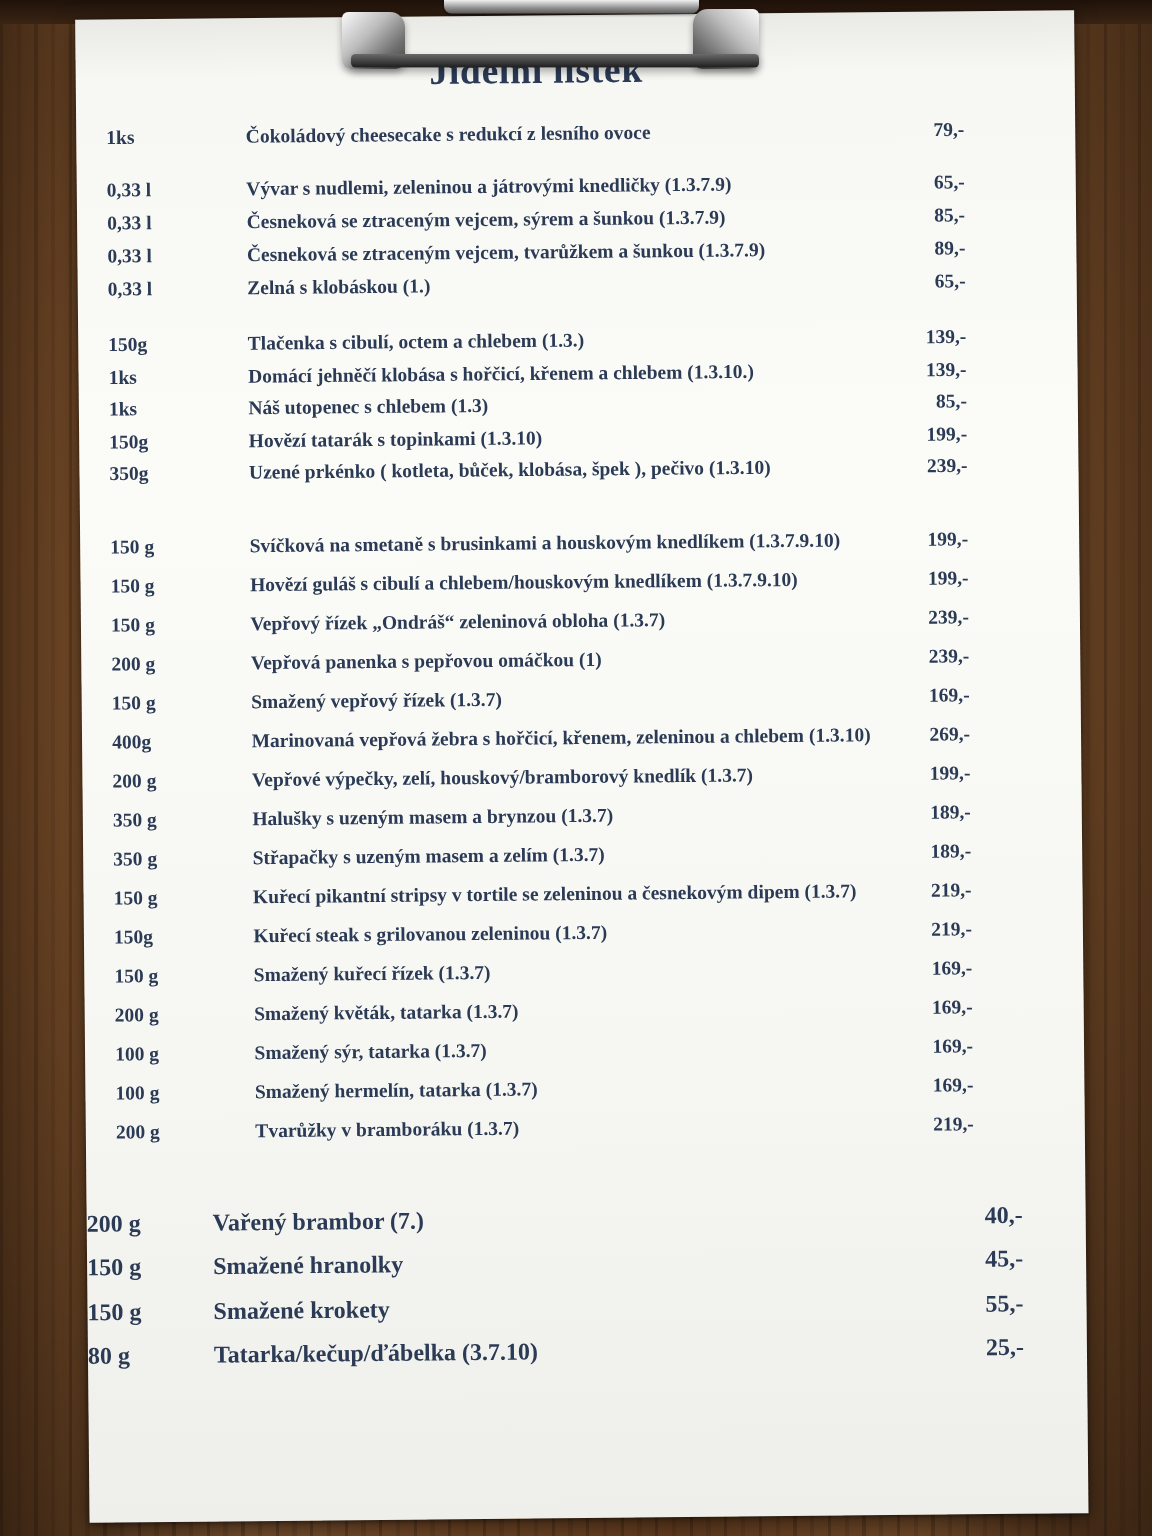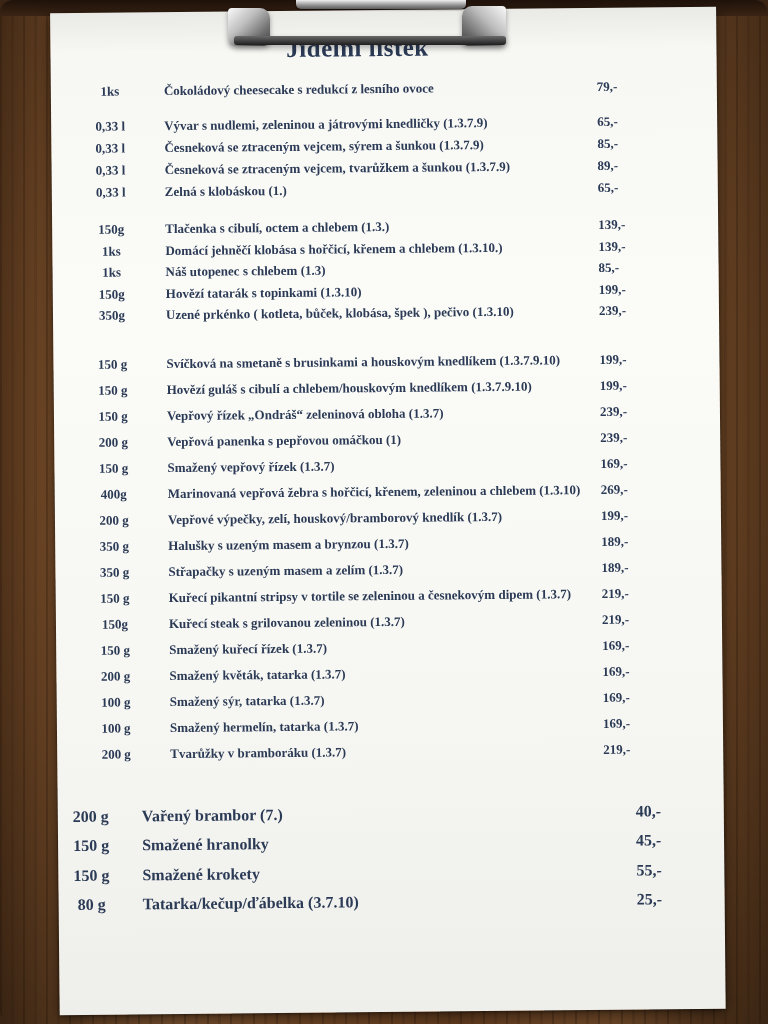--- a/index.html
+++ b/index.html
@@ -1,19 +1,19 @@
 <!DOCTYPE html>
 <html style="--ink: #2b3a55; --paper: #f7f7f4; --wood: #7c4e29;"><head>
 <meta charset="utf-8">
 <style>
   * { margin:0; padding:0; box-sizing:border-box; }
   html,body { width:768px; height:1024px; overflow:hidden; }
   body { font-family:"Liberation Serif","DejaVu Serif",serif; background:#3a2414; }
 
-  .scene { position:relative; width:768px; height:1024px; overflow:hidden;border-radius:13px; }
+  .scene { position:relative; width:768px; height:1024px; overflow:hidden; }
 
   .wood { position:absolute; inset:0;
     background:
       repeating-linear-gradient(90deg, rgba(43,24,11,0.28) 0 2px, rgba(0,0,0,0) 2px 11px, rgba(62,36,16,0.18) 11px 14px, rgba(0,0,0,0) 14px 23px),
       linear-gradient(90deg, #5d3a1e 0%, #8a5a31 12%, #96643a 22%, #7c4e29 40%, #6f4423 60%, #8a5a32 80%, #5f3c1f 100%);
   }
   .wood::after { content:""; position:absolute; inset:0;
     background: radial-gradient(ellipse at 50% 42%, rgba(0,0,0,0) 55%, rgba(0,0,0,0.40) 100%); }
 
   .board-edge { position:absolute; top:0; left:0; right:0; height:16px;
@@ -24,23 +24,23 @@
     transform: rotate(-0.55deg); transform-origin: 50% 20%;
     box-shadow: 0 4px 14px rgba(0,0,0,0.5), 0 1px 3px rgba(0,0,0,0.4);
     color: var(--ink, #2b3a55); }
 
   .title { font-size:25px; font-weight:bold; text-align:center; padding-top:24px;
     transform: translateX(-26px); letter-spacing:0.5px; }
 
   .menu { padding-top:16px; }
 
   .row { display:flex; align-items:baseline; white-space:nowrap; line-height:22px; font-weight:bold; }
-  .qty { width:78px; text-align:center; flex:0 0 auto; }
+  .qty { width:78px; text-align:left; flex:0 0 auto; }
   .name { flex:1 1 auto; min-width:0; padding-left:15px; }
-  .price { flex:0 0 auto; text-align:left; min-width:52px; padding-left:6px; }
+  .price { flex:0 0 auto; text-align:right; min-width:52px; padding-left:6px; }
 
   .menu-section { font-size:13px; padding:0 74px 0 20px; }
   .menu-section:nth-child(2) { margin-top:13px; }
   .menu-section:nth-child(3) { margin-top:15px; }
   .menu-section:nth-child(3) .row { line-height:21.5px; }
   .menu-section:nth-child(4) { margin-top:25px; }
   .menu-section:nth-child(4) .row { line-height:26px; }
   .menu-section:nth-child(5) { margin-top:34px; font-size:16px; padding:0 42px 0 0; }
   .menu-section:nth-child(5) .row { line-height:29.5px; }
   .menu-section:nth-child(5) .qty { width:66px; }

